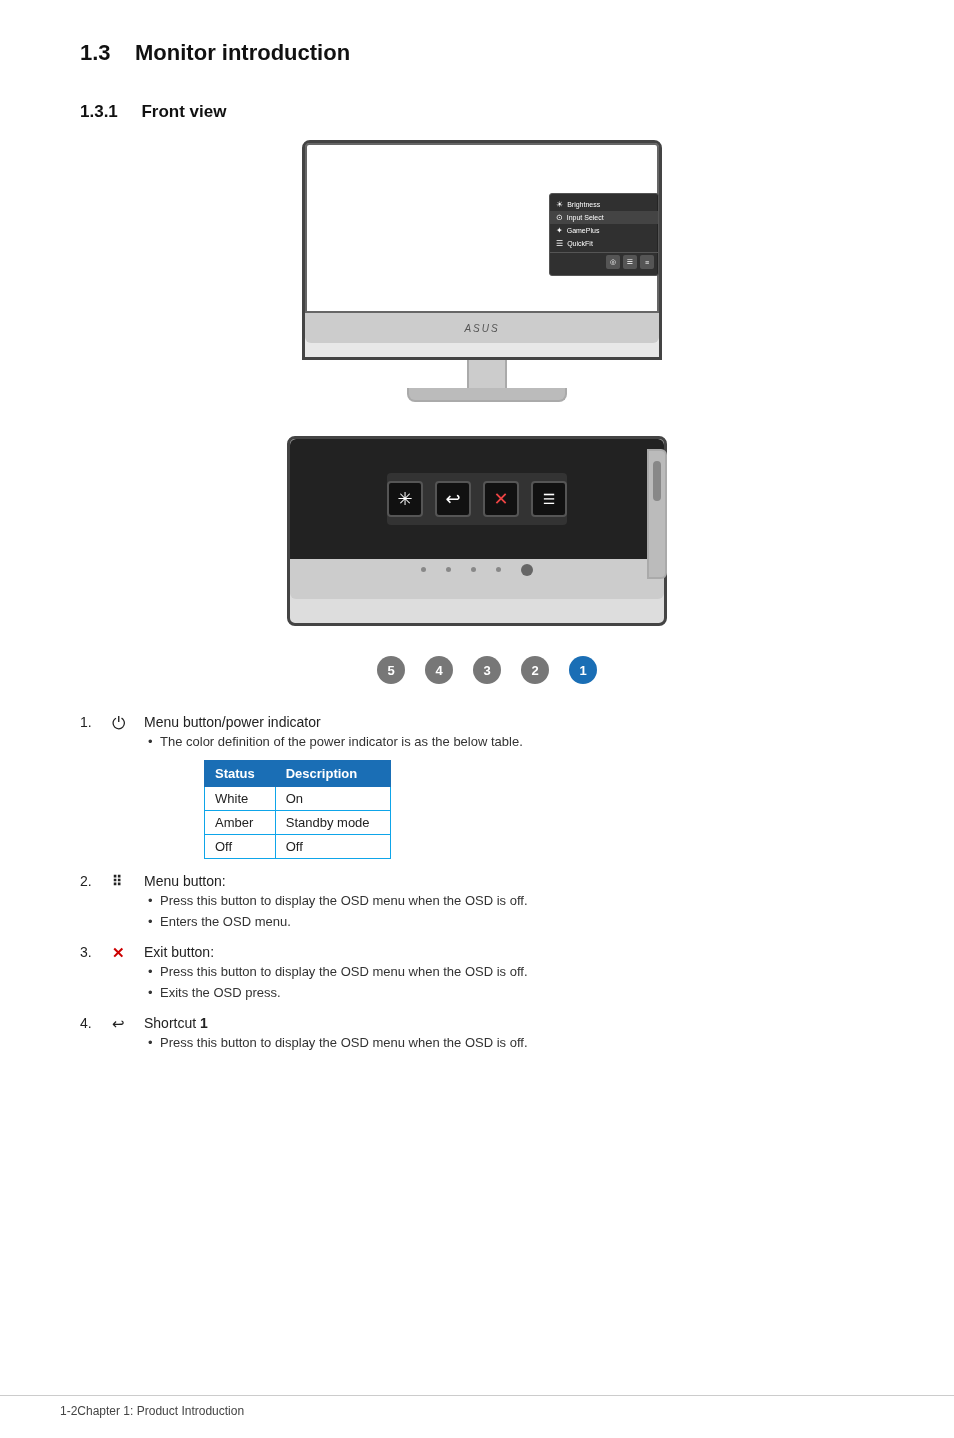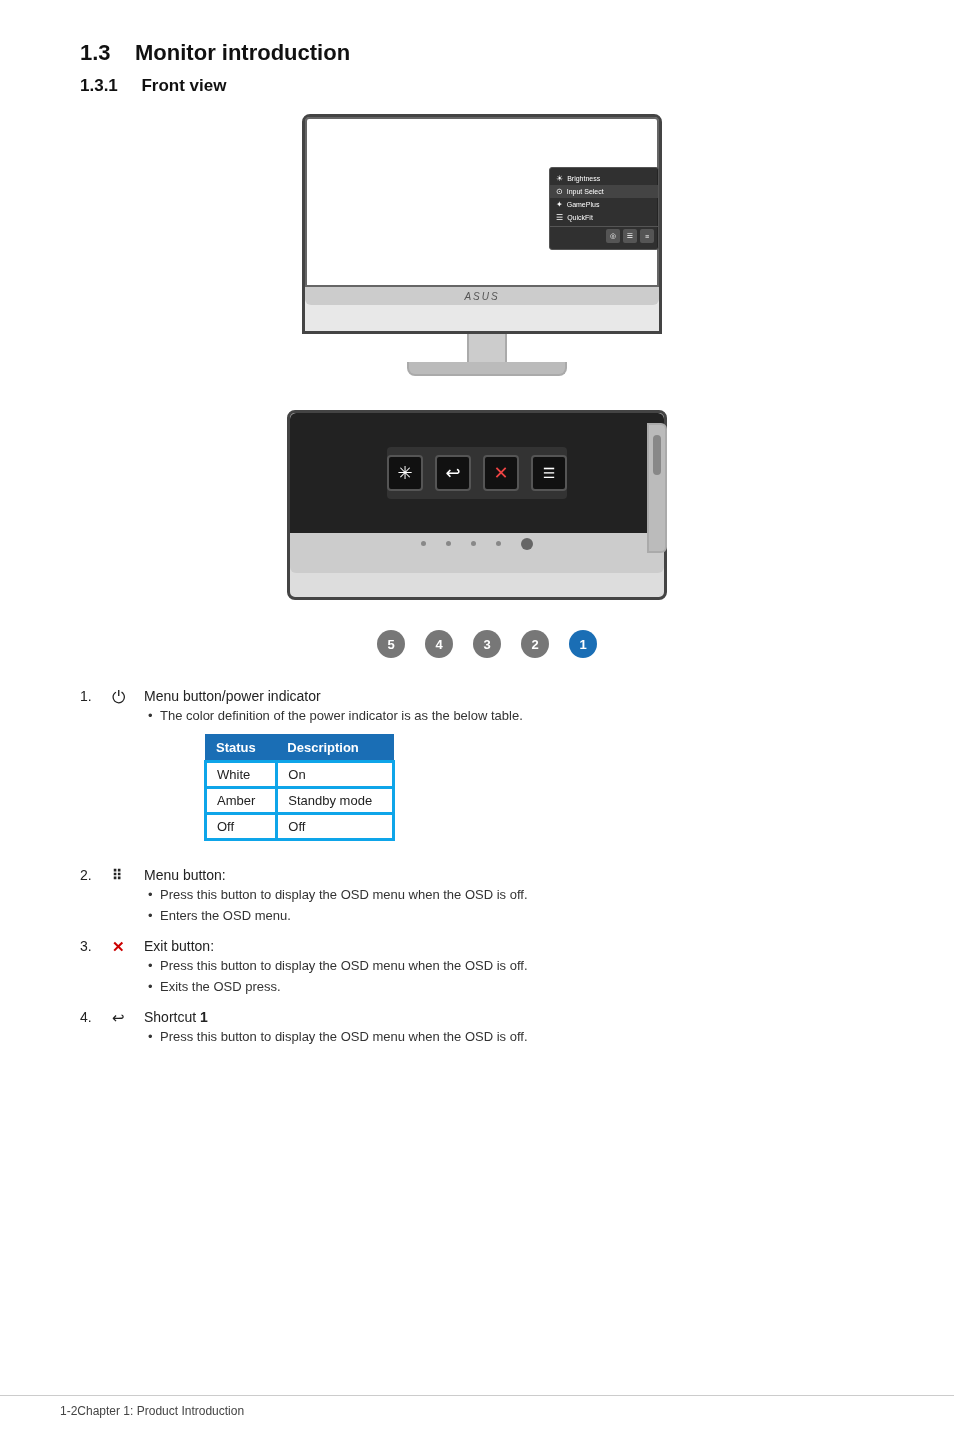--- a/index.html
+++ b/index.html
@@ -11,21 +11,21 @@
       min-height: 1438px;
       position: relative;
     }
     .page {
       padding: 40px 60px 60px 80px;
       max-width: 954px;
     }
     h1.section-title {
       font-size: 22px;
       font-weight: 800;
-      margin-bottom: 10px;
+      margin-bottom: 36px;
       color: #111;
     }
     h2.sub-title {
       font-size: 17px;
       font-weight: 700;
       margin-bottom: 18px;
       color: #111;
     }
     .monitor-diagram {
       display: flex;
@@ -44,21 +44,21 @@
       margin-bottom: 0;
     }
     .monitor-screen {
       width: 100%;
       height: 170px;
       background: #fff;
       border: 2px solid #666;
       border-radius: 4px 4px 0 0;
     }
     .monitor-bezel-bottom {
-      height: 18px;
+      height: 30px;
       background: #ccc;
       border-radius: 0 0 6px 6px;
       display: flex;
       align-items: center;
       justify-content: center;
     }
     .asus-logo {
       font-size: 10px;
       font-style: italic;
       color: #555;
@@ -249,34 +249,34 @@
     .bullet-list li::before {
       content: "•";
       position: absolute;
       left: 2px;
       color: #333;
     }
 
     
     .indicator-table {
       border-collapse: collapse;
-      margin: 8px 0 16px 60px;
+      margin: 8px 0 4px 60px;
       font-size: 13px;
     }
     .indicator-table th {
       background: #1a6eb5;
       color: #fff;
       padding: 5px 20px 5px 10px;
       text-align: left;
       font-weight: bold;
       border: 1px solid #1a6eb5;
     }
     .indicator-table td {
       padding: 4px 20px 4px 10px;
-      border: 3px solid #0ea5e9;
+      border: 1px solid #0ea5e9;
       background: #fff;
     }
     .indicator-table tr:nth-child(odd) td {
       background: #fff;
     }
 
     
     .footer {
       position: absolute;
       bottom: 20px;

